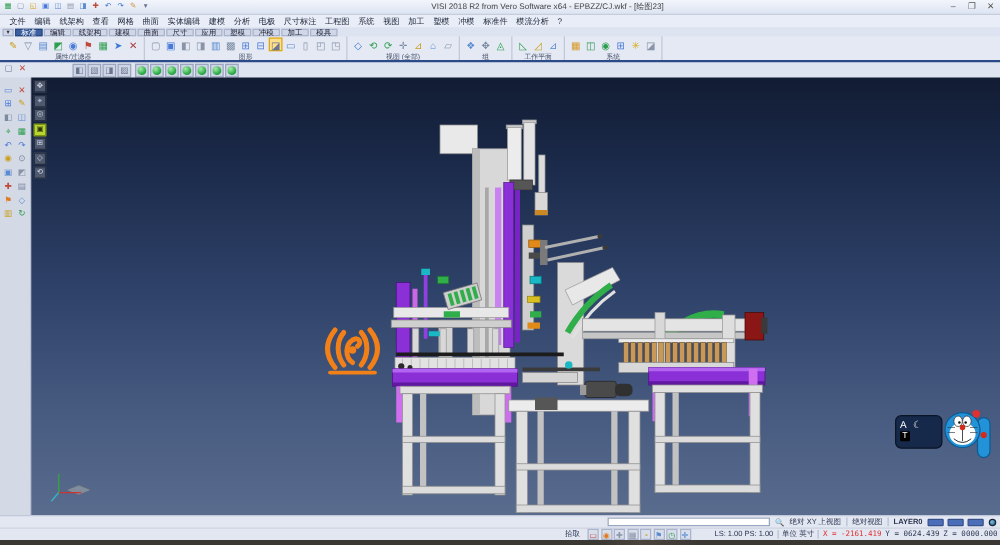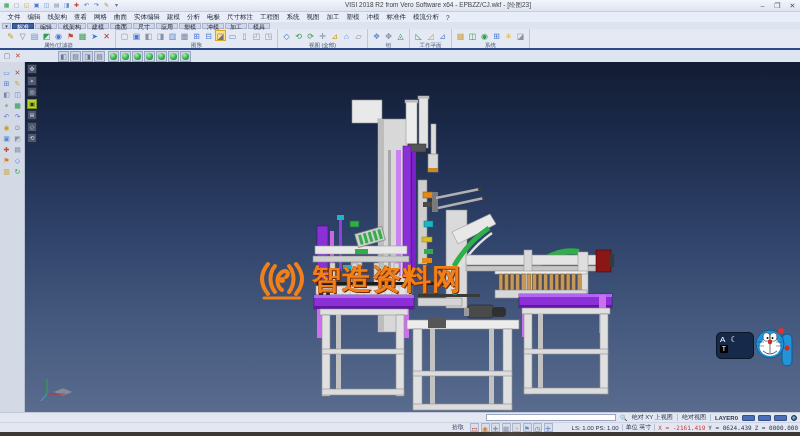--- a/index.html
+++ b/index.html
@@ -463,21 +463,20 @@
           <g stroke="var(--wmOrange,#f28018)" stroke-width="4" fill="none" stroke-linecap="round">
             <path d="M12 36 C4 26 4 16 12 6"></path>
             <path d="M19 34 C13 26 13 15 19 8"></path>
             <path d="M33 34 C39 26 39 15 33 8"></path>
             <path d="M40 36 C48 26 48 16 40 6"></path>
             <path d="M26 32 C20 28 20 18 26 14 C31 11 34 16 30 19"></path>
             <path d="M8 40 H44" stroke-width="3"></path>
           </g>
           <circle cx="26" cy="22" r="3" fill="var(--wmOrange,#f28018)"></circle>
         </svg>
-        <span class="wm-text">智造资料网</span>
       </div>
 
       <div class="ime">
         <div class="ime-box">
           <div class="ime-row">
             <span>A</span>
             <span>☾</span>
           </div>
           <div class="ime-row">
             <span class="ime-t">T</span>

